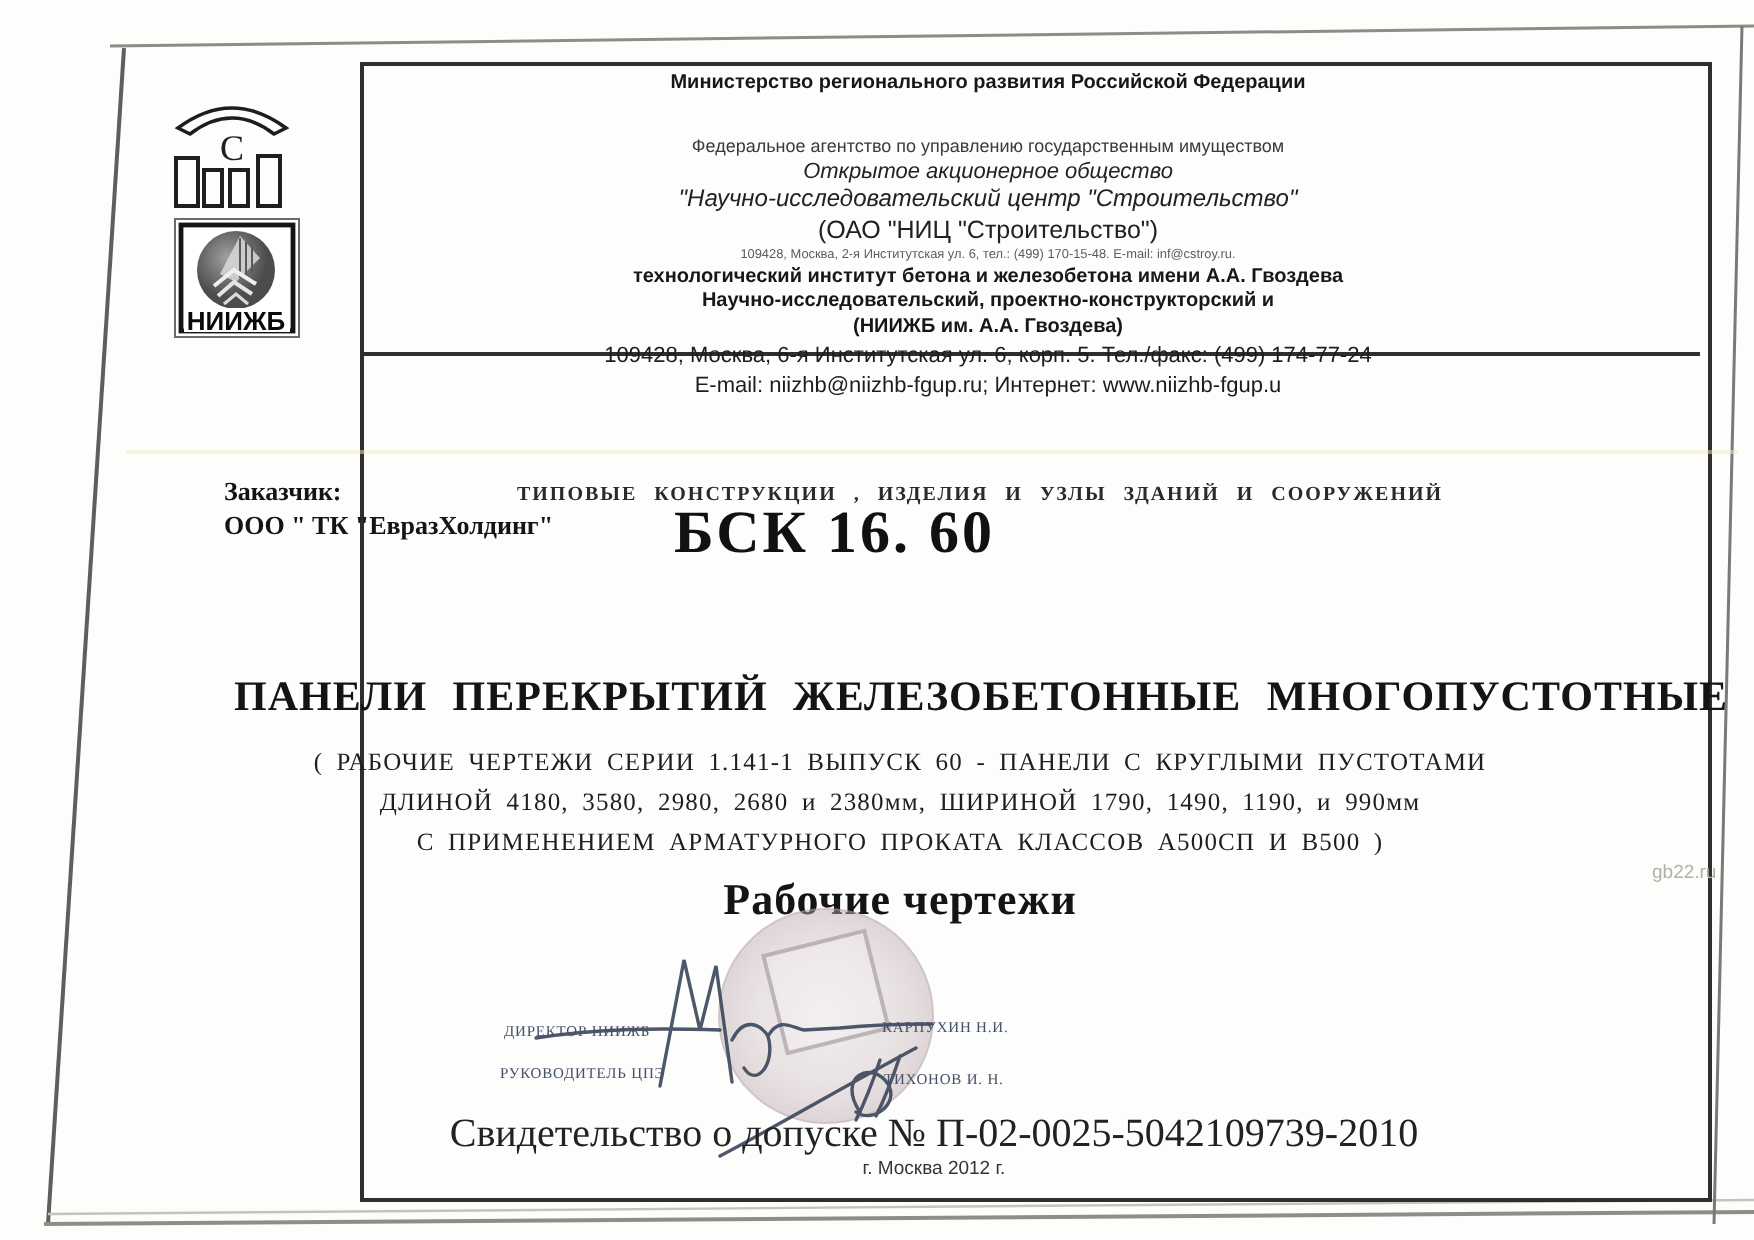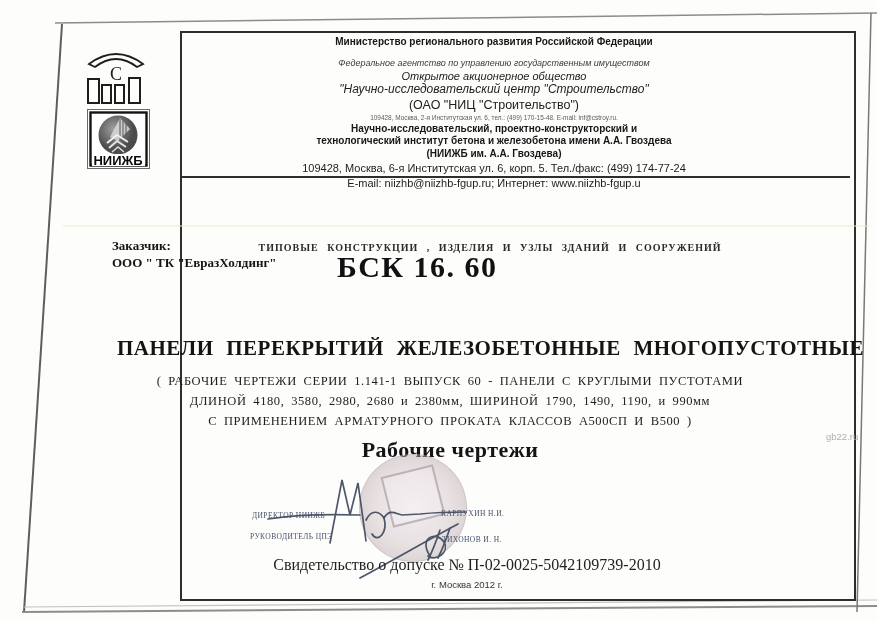--- a/index.html
+++ b/index.html
@@ -6,21 +6,21 @@
   body{
     width:877px;height:620px;position:relative;overflow:hidden;
     background:#fdfdfc;color:#1b1b1b;
     font-family:"Liberation Sans", sans-serif;
   }
   .abs{position:absolute;}
 
   
   .hdr{left:184px;top:36px;width:620px;text-align:center;line-height:1.15;}
   .h-ministry{font-weight:bold;font-size:10px;color:#171717;}
-  .h-agency{font-size:9px;color:#3a3a3a;margin-top:10px;font-style:italic;}
+  .h-agency{font-size:9px;color:#3a3a3a;margin-top:20px;}
   .h-oao1{font-style:italic;font-size:11px;margin-top:2px;color:#222;}
   .h-oao2{font-style:italic;font-size:12px;margin-top:1px;color:#222;}
   .h-oao3{font-size:12.5px;margin-top:1px;color:#202020;}
   .h-tiny{font-size:7px;color:#5c5c5c;margin-top:1px;transform:scale(.92);}
   .h-inst{font-weight:bold;font-size:10px;color:#171717;margin-top:1px;}
   .h-addr{font-size:11px;margin-top:3px;color:#1d1d1d;}
   .h-mail{font-size:11px;margin-top:2px;color:#1d1d1d;}
 
   .band{left:120px;top:202px;width:740px;text-align:center;
         font-family:"Liberation Serif", serif;font-weight:bold;
@@ -47,21 +47,21 @@
              letter-spacing:.4px;color:#45506a;white-space:nowrap;}
 
   .stamp{left:359px;top:454px;width:106px;height:106px;border-radius:50%;
          background:radial-gradient(circle, rgba(199,180,184,.22) 0%, rgba(196,176,181,.34) 45%, rgba(186,166,172,.5) 78%, rgba(186,166,172,.28) 100%);
          border:1px solid rgba(180,162,168,.35);}
   .stamp-square{left:386px;top:470px;width:50px;height:48px;
                 border:2px solid rgba(172,160,167,.75);
                 background:rgba(255,255,255,.2);transform:rotate(-14deg);}
 
   .cert{left:167px;top:556px;width:600px;text-align:center;
-        font-family:"Liberation Serif", serif;font-size:16px;color:#222;}
+        font-family:"Liberation Serif", serif;font-size:20px;color:#222;}
   .place{left:167px;top:579px;width:600px;text-align:center;
          font-size:9.5px;color:#343434;}
 
   .watermark{left:826px;top:431px;font-size:9.5px;color:#b3b0aa;}
 
   .frame{left:180px;top:31px;width:672px;height:566px;border:2px solid #2f2e2c;}
   .hr-sep{left:182px;top:176px;width:668px;border-top:2px solid #2f2e2c;height:0;}
   .artifact{left:63px;top:225px;width:806px;height:2px;background:rgba(243,233,193,.5);}
 </style>
 </head>
@@ -108,22 +108,22 @@
   <text x="31" y="56" text-anchor="middle" font-family="Liberation Sans, sans-serif" font-weight="bold" font-size="13" fill="#0a0a0a">НИИЖБ</text>
 </svg>
 
 <div class="abs hdr">
   <div class="h-ministry">Министерство регионального развития Российской Федерации</div>
   <div class="h-agency">Федеральное агентство по управлению государственным имуществом</div>
   <div class="h-oao1">Открытое акционерное общество</div>
   <div class="h-oao2">"Научно-исследовательский центр "Строительство"</div>
   <div class="h-oao3">(ОАО "НИЦ "Строительство")</div>
   <div class="h-tiny">109428, Москва, 2-я Институтская ул. 6, тел.: (499) 170-15-48. E-mail: inf@cstroy.ru.</div>
+  <div class="h-inst">технологический институт бетона и железобетона имени А.А. Гвоздева</div>
   <div class="h-inst">Научно-исследовательский, проектно-конструкторский и</div>
-  <div class="h-inst">технологический институт бетона и железобетона имени А.А. Гвоздева</div>
   <div class="h-inst">(НИИЖБ им. А.А. Гвоздева)</div>
   <div class="h-addr">109428, Москва, 6-я Институтская ул. 6, корп. 5. Тел./факс: (499) 174-77-24</div>
   <div class="h-mail">E-mail: niizhb@niizhb-fgup.ru; Интернет: www.niizhb-fgup.u</div>
 </div>
 
 <div class="abs band">ТИПОВЫЕ КОНСТРУКЦИИ , ИЗДЕЛИЯ И УЗЛЫ ЗДАНИЙ И СООРУЖЕНИЙ</div>
 
 <div class="abs customer">
   <div>Заказчик:</div>
   <div>ООО " ТК "ЕвразХолдинг"</div>

